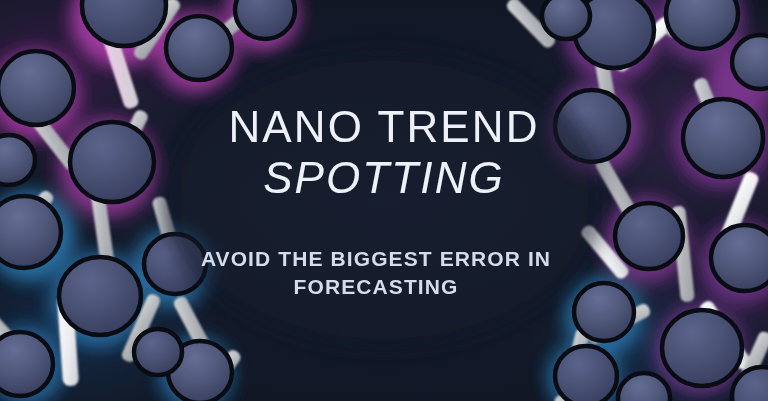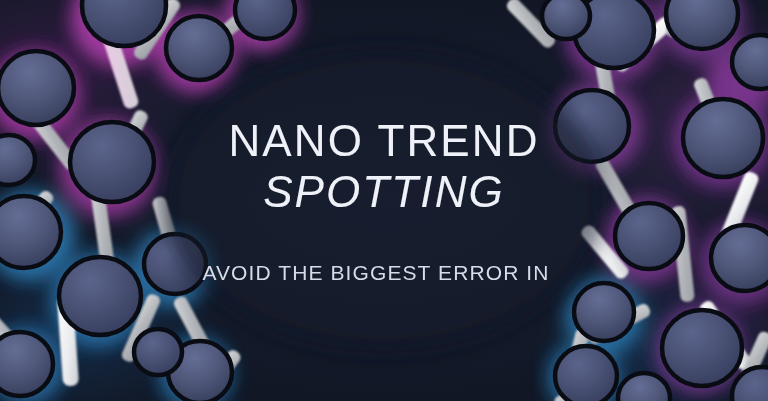--- a/index.html
+++ b/index.html
@@ -78,21 +78,21 @@
   }
   .title .line2 {
     display: block;
     font-style: italic;
   }
   .subtitle {
     margin: 42px 16px 0 0;
     color: #d7dce8;
     font-family: "Liberation Sans", sans-serif;
     font-size: 21px;
-    font-weight: 400;
+    font-weight: 700;
     line-height: 1.32;
     letter-spacing: 1.1px;
     text-transform: uppercase;
     max-width: 400px;
   }
   .subtitle .sline2 {
     display: block;
   }
 </style>
 </head>
@@ -248,16 +248,17 @@
     </svg>
   </div>
 
   <div class="content">
     <h1 class="title">
       <span>NANO TREND</span>
       <span class="line2">SPOTTING</span>
     </h1>
     <p class="subtitle">
       <span>AVOID THE BIGGEST ERROR IN</span>
+      <span class="sline2">FORECASTING</span>
     </p>
   </div>
 
 </div>
 
 </body></html>

